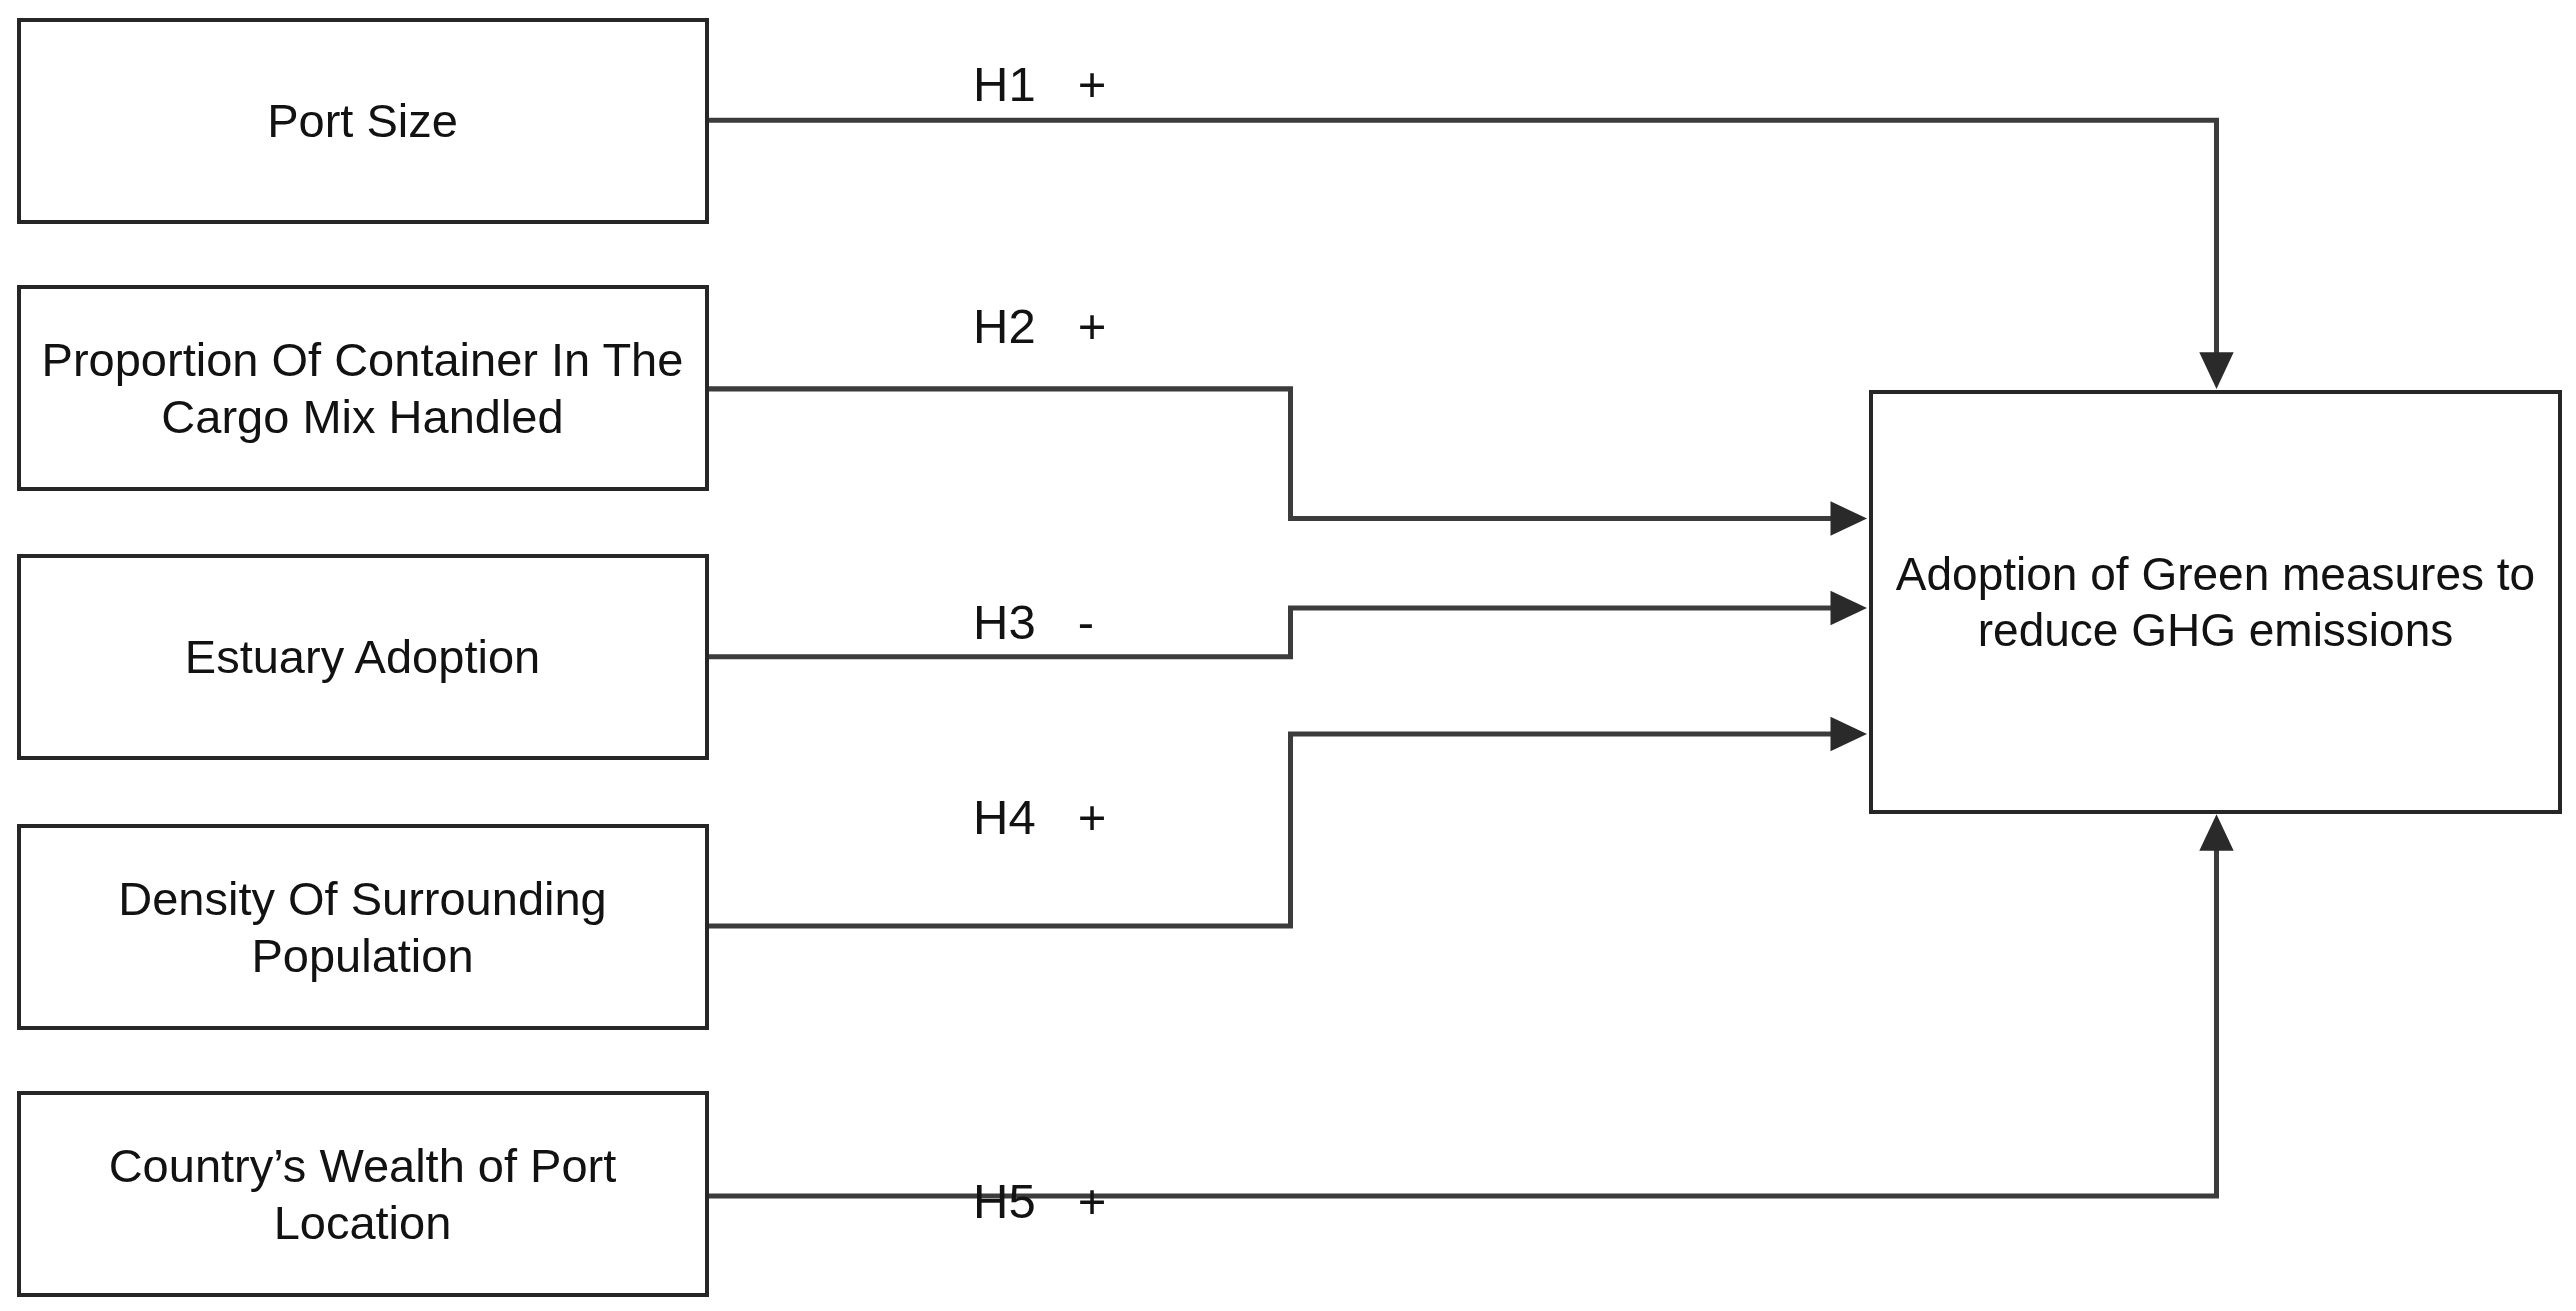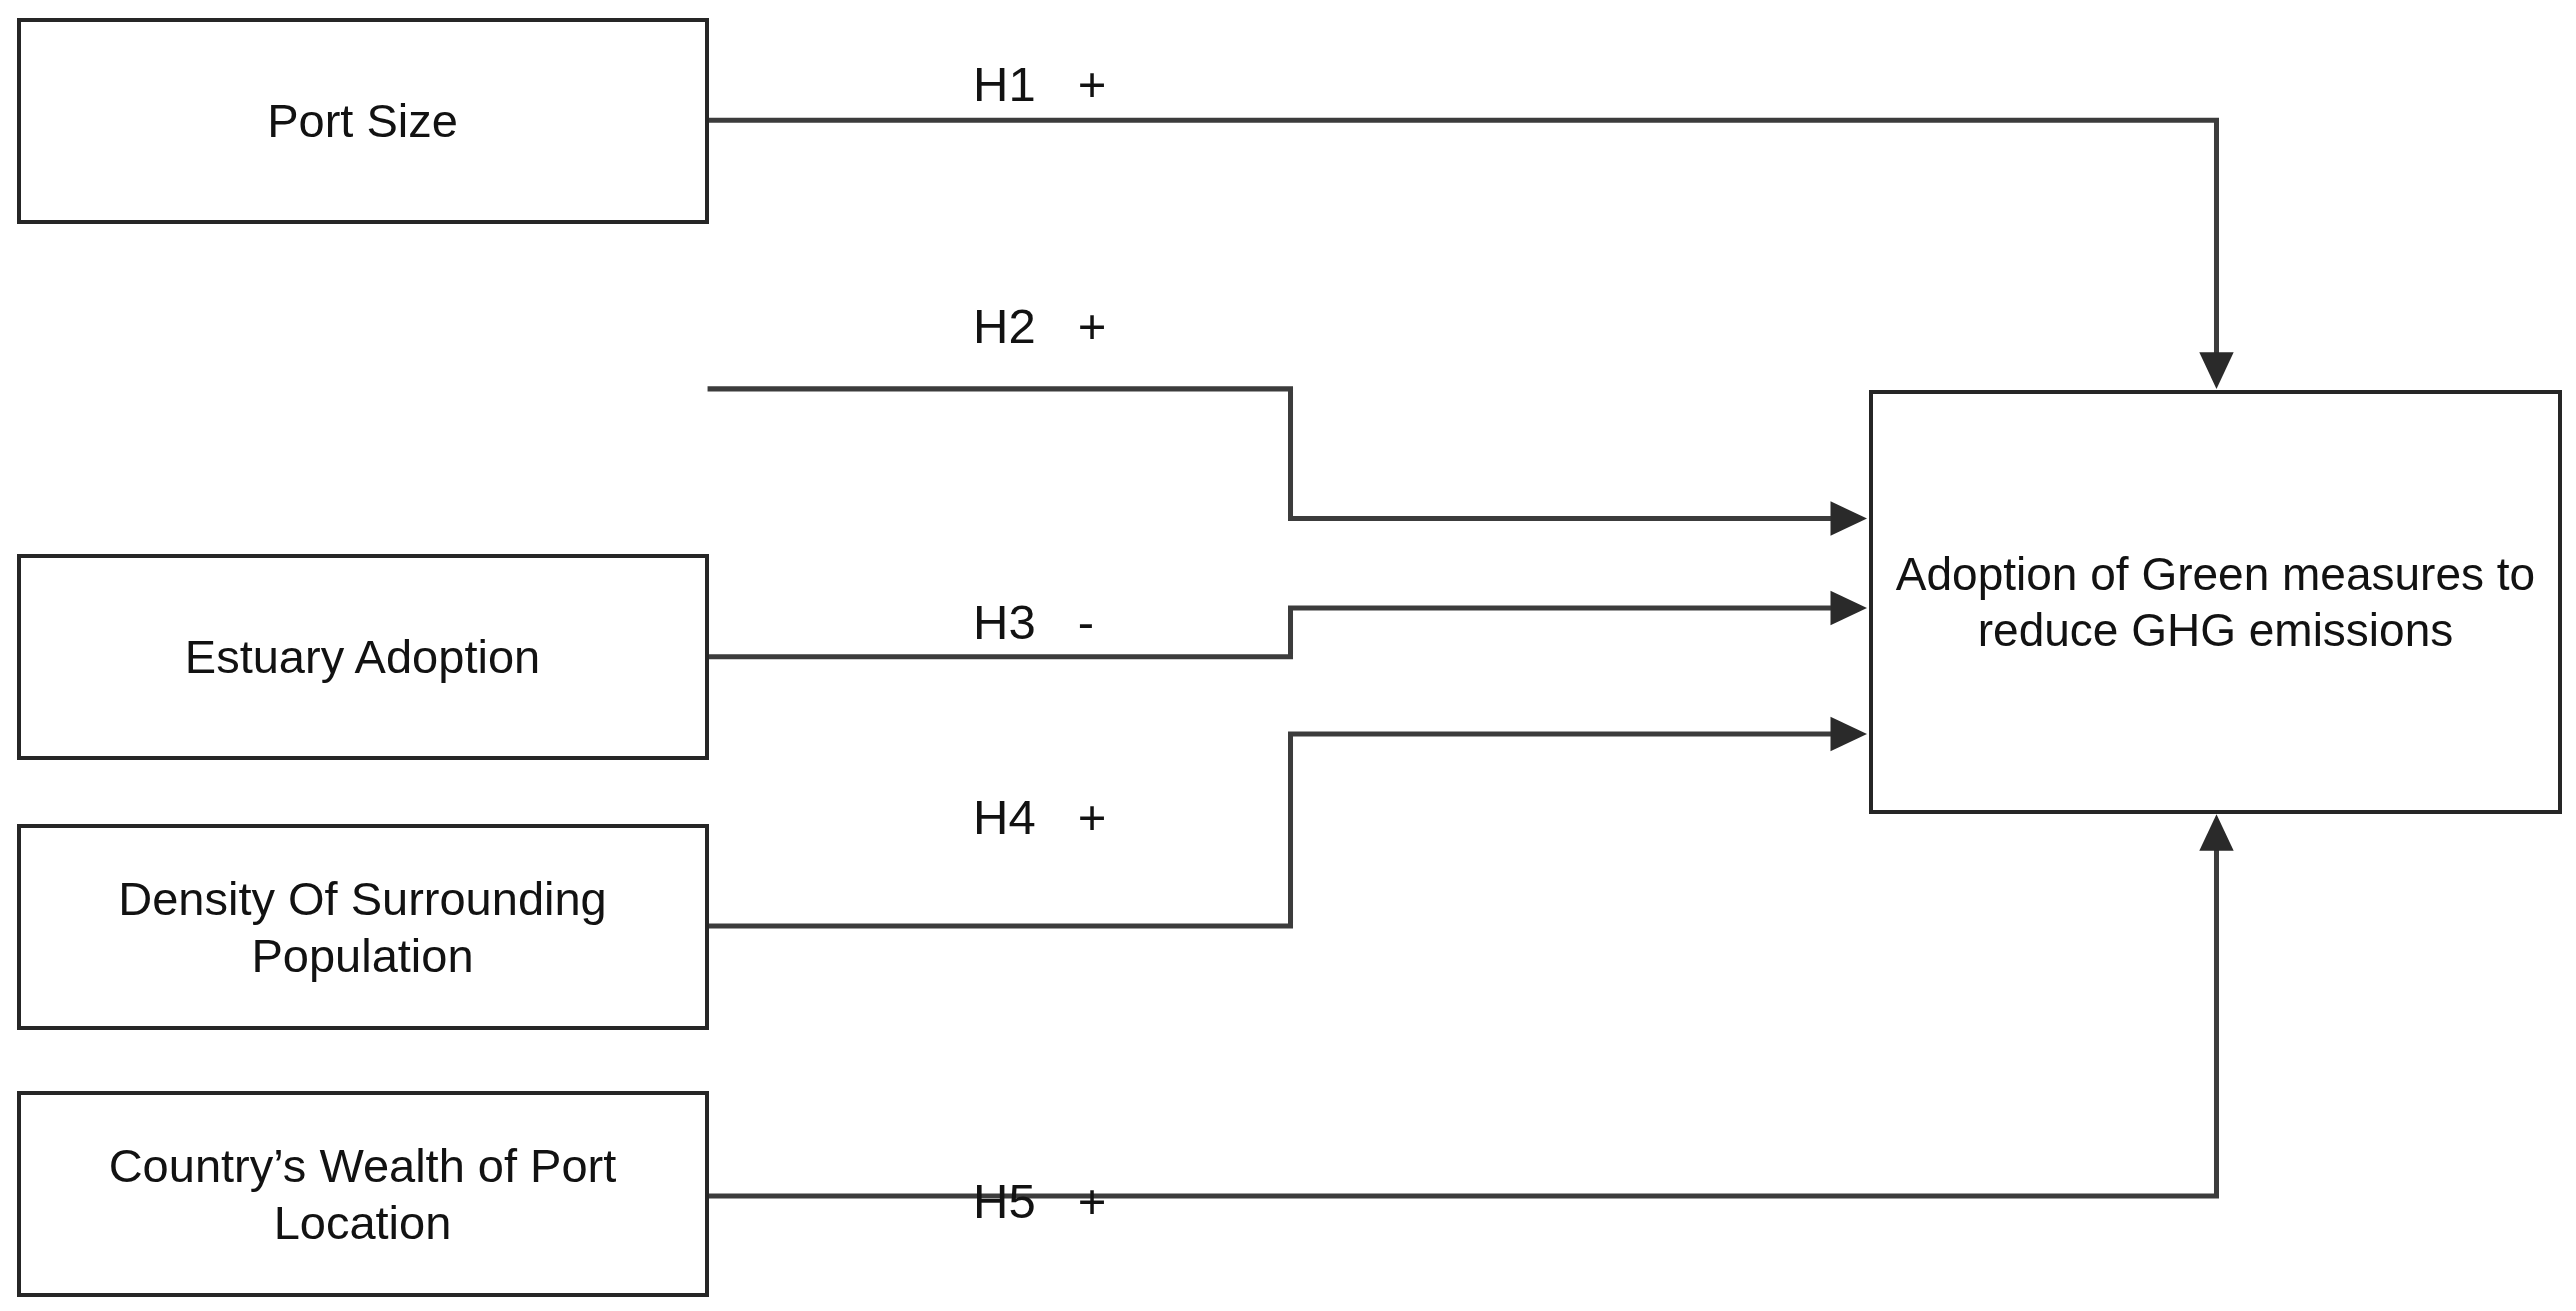--- a/index.html
+++ b/index.html
@@ -94,20 +94,23 @@
     <polygon points="2607,1025 2556,1001 2556,1049"></polygon>
 
     <polyline points="988,1670 3095,1670 3095,1182"></polyline>
     <polygon points="3095,1137 3071,1188 3119,1188"></polygon>
   </svg>
 
   <div class="node antecedent" style="top:18px;">
     <span>Port Size</span>
   </div>
 
+  <div class="node antecedent" style="top:285px;">
+    <span>Proportion Of Container In The Cargo Mix Handled</span>
+  </div>
 
   <div class="node antecedent" style="top:554px;">
     <span>Estuary Adoption</span>
   </div>
 
   <div class="node antecedent" style="top:1091px;">
     <span>Country’s Wealth of Port Location</span>
   </div>
 
   <div class="node antecedent" style="top:824px;">

